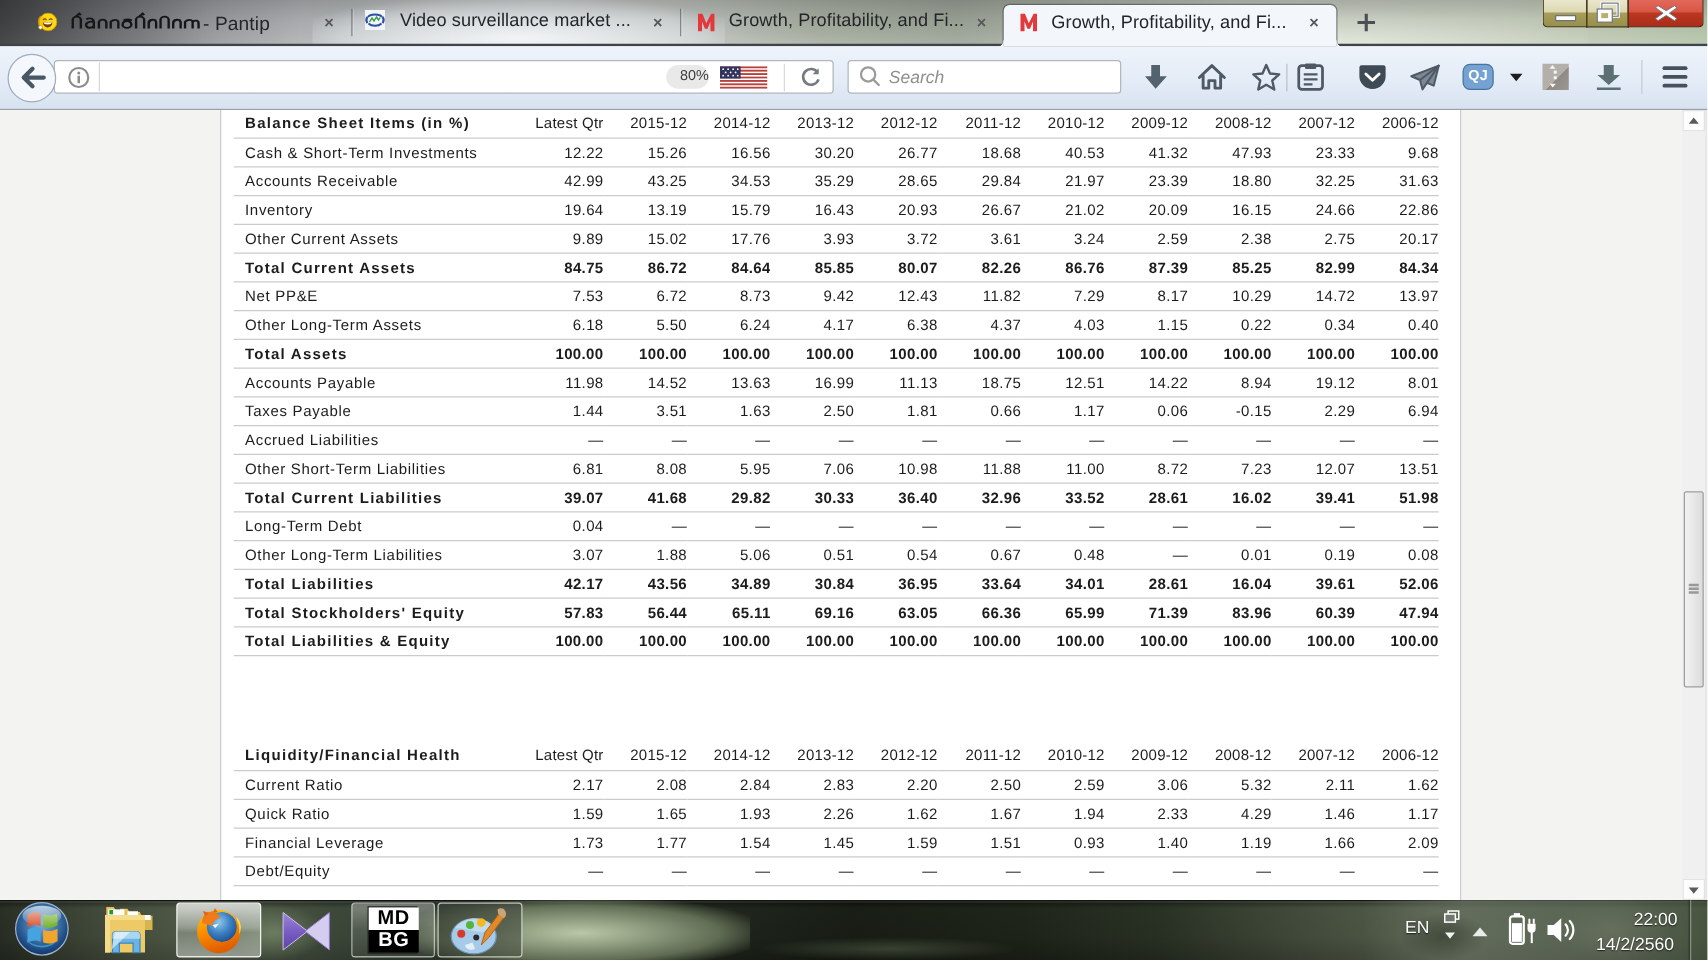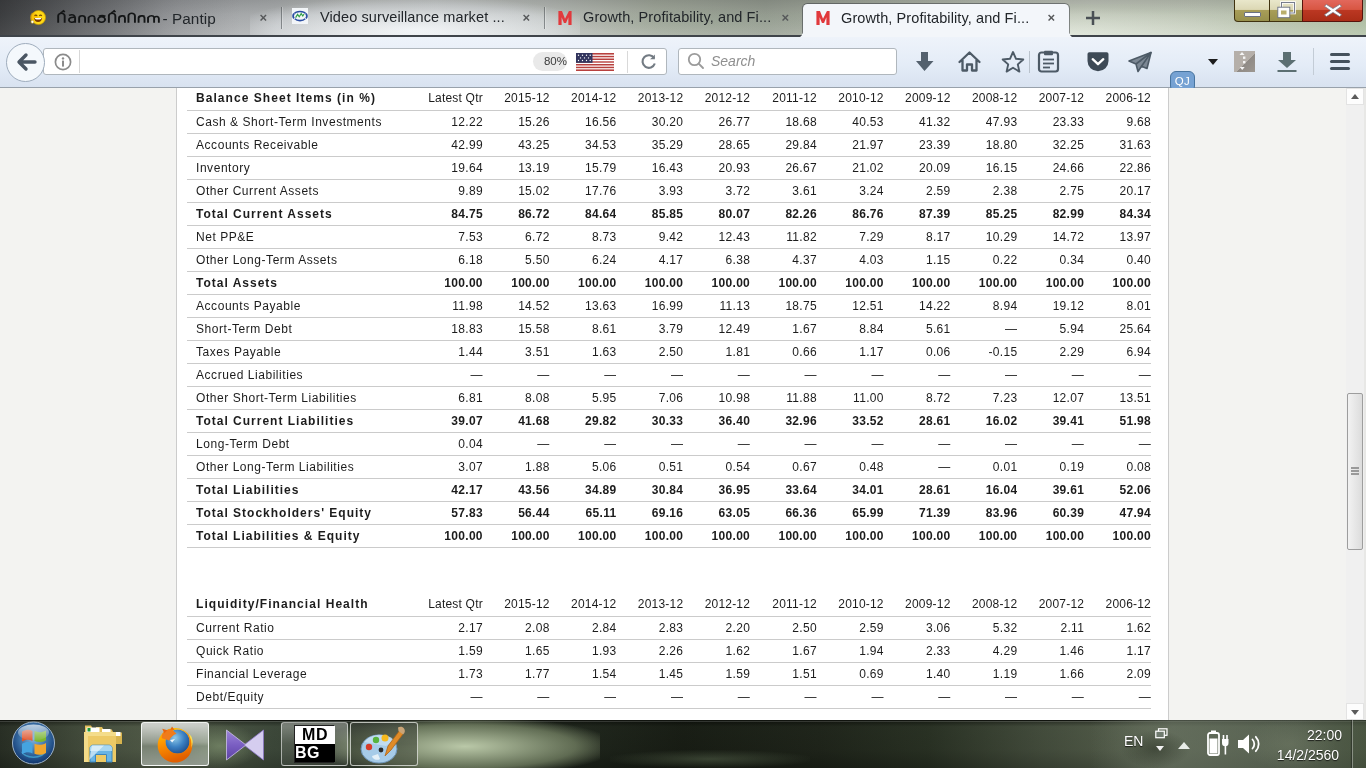--- a/index.html
+++ b/index.html
@@ -240,21 +240,21 @@
       </g>
   </svg>
   <svg class="abs" style="left:1086px;top:14px;" width="24" height="23" viewBox="0 0 24 23">
     <path d="M1.5 3 a1.8 1.8 0 0 1 1.8-1.8 h17.4 a1.8 1.8 0 0 1 1.8 1.8 v7 a10.5 10.2 0 0 1 -21 0 Z" fill="#3e4a56"></path>
     <path d="M6.7 8.2 L12 13.2 L17.3 8.2" fill="none" stroke="#fff" stroke-width="2.3" stroke-linecap="round" stroke-linejoin="round"></path>
   </svg>
   <svg class="abs" style="left:1127px;top:14px;" width="26" height="23" viewBox="0 0 26 23">
     <path d="M24 1.5 L2 10 L9 13 L11 20.5 L14.5 15.3 L20 17.5 Z" fill="#7d8894" stroke="#4d5a66" stroke-width="1.6" stroke-linejoin="round"></path>
       <path d="M9 13 L24 1.5 L14.5 15.3" fill="none" stroke="#4d5a66" stroke-width="1.6" stroke-linejoin="round"></path>
   </svg>
-  <div class="abs" style="left:1170px;top:14px;width:25px;height:21px;background:#76a2d3;border:1.5px solid #47749f;border-radius:6px;color:#fff;font-size:11.5px;font-weight:normal;text-align:center;line-height:18px;letter-spacing:0.3px;margin-top:20px;">QJ</div>
+  <div class="abs" style="left:1170px;top:14px;width:25px;height:21px;background:#76a2d3;border:1.5px solid #47749f;border-radius:6px;color:#fff;font-size:11.5px;font-weight:bold;text-align:center;line-height:18px;letter-spacing:0.3px;">QJ</div>
   <div class="abs" style="left:1208px;top:22px;width:0;height:0;border-left:5.5px solid transparent;border-right:5.5px solid transparent;border-top:6px solid #1d1d1d;"></div>
   <div class="abs" style="left:1234px;top:14px;width:21px;height:21px;background:linear-gradient(135deg,#b5afa9 0%,#b5afa9 55%,#8f8a85 55%,#9d9791 100%);"></div>
   <svg class="abs" style="left:1238px;top:15px;" width="12" height="19" viewBox="0 0 12 19">
     <g fill="#f5f5f5">
         <path d="M4 0 l2.5 3 h-5 Z"></path>
         <rect x="5" y="4.5" width="2.4" height="2.4"></rect>
         <rect x="5" y="9" width="2.4" height="2.4"></rect>
         <path d="M4.2 18 l-2.5-3 h5 Z"></path>
       </g>
   </svg>
@@ -418,34 +418,20 @@
           <td class="num">16.99</td>
           <td class="num">11.13</td>
           <td class="num">18.75</td>
           <td class="num">12.51</td>
           <td class="num">14.22</td>
           <td class="num">8.94</td>
           <td class="num">19.12</td>
           <td class="num">8.01</td>
         </tr>
 <tr>
-          <td class="lbl">Short-Term Debt</td>
-          <td class="num">18.83</td>
-          <td class="num">15.58</td>
-          <td class="num">8.61</td>
-          <td class="num">3.79</td>
-          <td class="num">12.49</td>
-          <td class="num">1.67</td>
-          <td class="num">8.84</td>
-          <td class="num">5.61</td>
-          <td class="num">—</td>
-          <td class="num">5.94</td>
-          <td class="num">25.64</td>
-        </tr>
-<tr>
           <td class="lbl">Taxes Payable</td>
           <td class="num">1.44</td>
           <td class="num">3.51</td>
           <td class="num">1.63</td>
           <td class="num">2.50</td>
           <td class="num">1.81</td>
           <td class="num">0.66</td>
           <td class="num">1.17</td>
           <td class="num">0.06</td>
           <td class="num">-0.15</td>
@@ -625,21 +611,21 @@
           <td class="num">1.17</td>
         </tr>
 <tr>
           <td class="lbl">Financial Leverage</td>
           <td class="num">1.73</td>
           <td class="num">1.77</td>
           <td class="num">1.54</td>
           <td class="num">1.45</td>
           <td class="num">1.59</td>
           <td class="num">1.51</td>
-          <td class="num">0.69</td>
+          <td class="num">0.93</td>
           <td class="num">1.40</td>
           <td class="num">1.19</td>
           <td class="num">1.66</td>
           <td class="num">2.09</td>
         </tr>
 <tr>
           <td class="lbl">Debt/Equity</td>
           <td class="num">—</td>
           <td class="num">—</td>
           <td class="num">—</td>
@@ -750,21 +736,21 @@
           <stop offset="100%" stop-color="#ab9bdc"></stop>
         </linearGradient>
     </defs>
     <path d="M1.5 2 L21 17 L1.5 32 Z" fill="url(#kmL)" stroke="#cbc0e8" stroke-width="0.8"></path>
     <path d="M38.5 2 L19 17 L38.5 32 Z" fill="#d5cdef" stroke="#8d77c9" stroke-width="0.8"></path>
   </svg>
 
   <div class="tbtn" style="left:281px;width:67px;background:linear-gradient(180deg,rgba(255,255,255,0.35),rgba(255,255,255,0.12) 50%,rgba(255,255,255,0.06));border-color:rgba(255,255,255,0.55);"></div>
   <div class="abs" style="left:294px;top:5px;width:40px;height:38px;border:1px solid #222;">
     <div style="position:absolute;left:0;top:0;width:40px;height:18px;background:#fff;color:#000;font-size:16px;font-weight:bold;text-align:center;line-height:18px;letter-spacing:0.5px;">MD</div>
-    <div style="position:absolute;left:0;top:18px;width:40px;height:18px;background:#000;color:#fff;font-size:16px;font-weight:bold;text-align:left;line-height:18px;letter-spacing:0.5px;">BG</div>
+    <div style="position:absolute;left:0;top:18px;width:40px;height:18px;background:#000;color:#fff;font-size:16px;font-weight:bold;text-align:center;line-height:18px;letter-spacing:0.5px;">BG</div>
   </div>
 
   <div class="tbtn" style="left:350px;width:68px;background:linear-gradient(180deg,rgba(70,75,68,0.55),rgba(35,40,32,0.45) 50%,rgba(60,66,55,0.4));border-color:rgba(235,238,232,0.75);"></div>
   <svg class="abs" style="left:358px;top:6px;" width="50" height="38" viewBox="0 0 50 38">
     <ellipse cx="21" cy="23" rx="18" ry="14" fill="#a6cbe8" stroke="#6d94b8" stroke-width="1"></ellipse>
     <path d="M6 16 a18 14 0 0 1 30 -2 l-8 6 Z" fill="#c8e0f2" opacity="0.8"></path>
     <path d="M14 30 a5 4 0 0 0 8 3 l-2 -5 Z" fill="#fff" opacity="0.7"></path>
     <circle cx="11" cy="21" r="3.2" fill="#d63b2a"></circle>
     <circle cx="18" cy="14" r="3.2" fill="#58b33e"></circle>
     <circle cx="27" cy="12" r="3.5" fill="#f5b91e"></circle>

